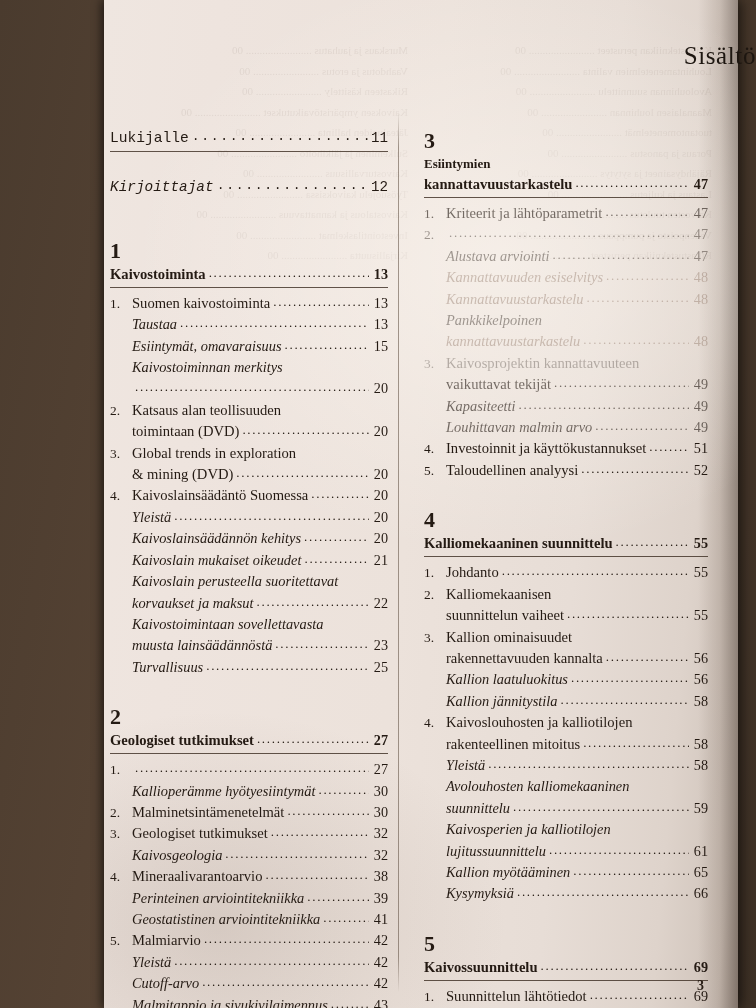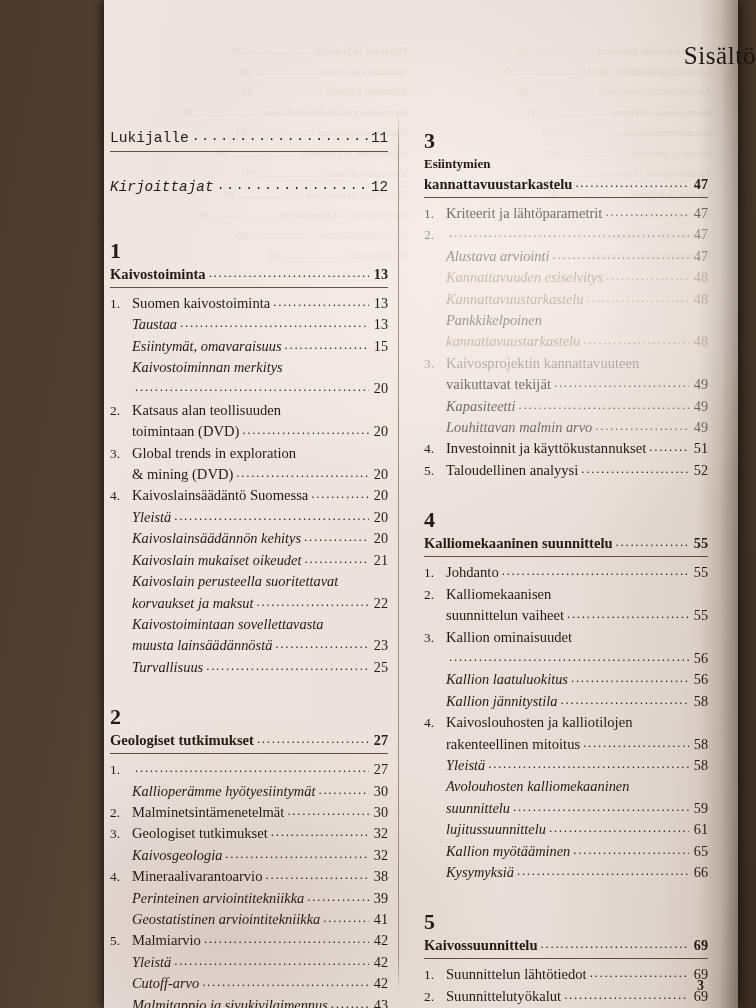--- a/index.html
+++ b/index.html
@@ -584,20 +584,21 @@
             <span class="pg">55</span>
           </div>
           <div class="entry lvl1 noleader nopage">
             <span class="num">3.</span>
             <span class="txt">Kallion ominaisuudet</span>
             <span class="dots">........................................................................................................................</span>
             <span class="pg"></span>
           </div>
           <div class="entry lvl1">
             <span class="num"></span>
+            <span class="txt">rakennettavuuden kannalta</span>
             <span class="dots">........................................................................................................................</span>
             <span class="pg">56</span>
           </div>
           <div class="entry ital">
             <span class="num"></span>
             <span class="txt">Kallion laatuluokitus</span>
             <span class="dots">........................................................................................................................</span>
             <span class="pg">56</span>
           </div>
           <div class="entry ital">
@@ -628,20 +629,26 @@
             <span class="num"></span>
             <span class="txt">Avolouhosten kalliomekaaninen</span>
             <span class="dots">........................................................................................................................</span>
             <span class="pg"></span>
           </div>
           <div class="entry ital">
             <span class="num"></span>
             <span class="txt">suunnittelu</span>
             <span class="dots">........................................................................................................................</span>
             <span class="pg">59</span>
+          </div>
+          <div class="entry ital noleader nopage">
+            <span class="num"></span>
+            <span class="txt">Kaivosperien ja kalliotilojen</span>
+            <span class="dots">........................................................................................................................</span>
+            <span class="pg"></span>
           </div>
           <div class="entry ital">
             <span class="num"></span>
             <span class="txt">lujitussuunnittelu</span>
             <span class="dots">........................................................................................................................</span>
             <span class="pg">61</span>
           </div>
           <div class="entry ital">
             <span class="num"></span>
             <span class="txt">Kallion myötääminen</span>

